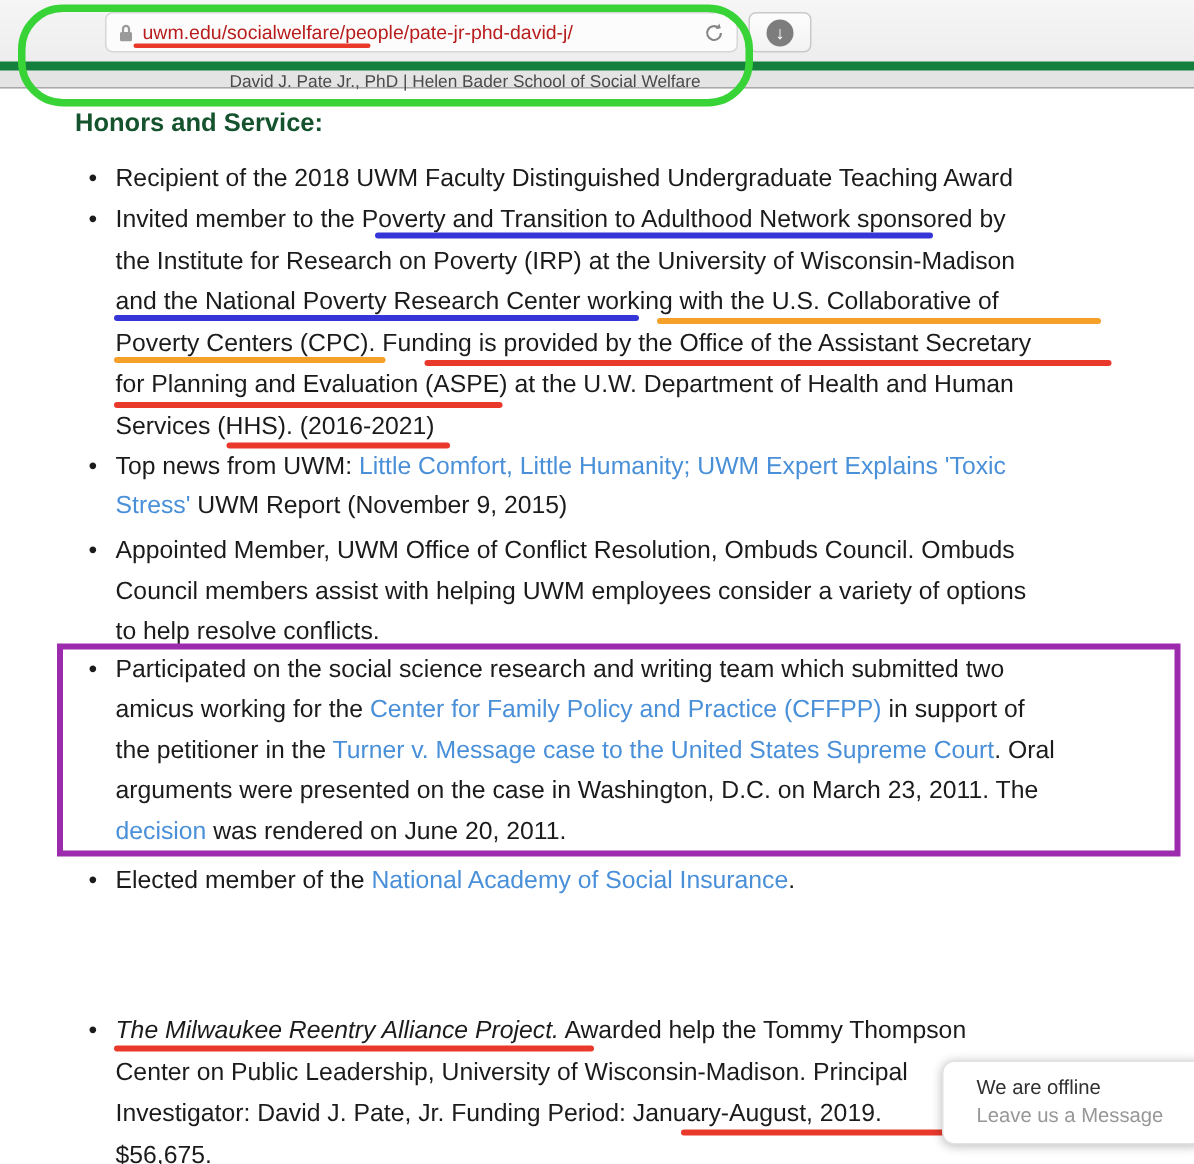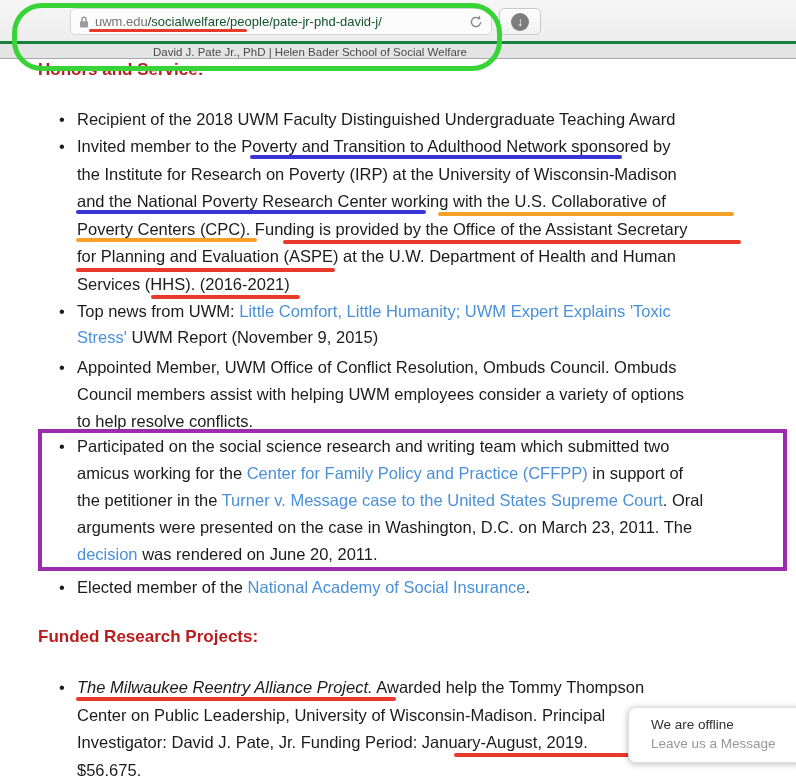--- a/index.html
+++ b/index.html
@@ -7,37 +7,37 @@
   .stage{position:relative;width:796px;height:776px;overflow:hidden;}
 
   
   .chrome{position:absolute;left:0;top:0;width:796px;height:41px;
           background:linear-gradient(#f6f6f6,#ededed);z-index:20;}
   .url-field{position:absolute;left:70px;top:8px;width:422px;height:27px;background:#fcfcfc;
              border:1px solid #d6d6d6;border-radius:5px;box-sizing:border-box;
              display:flex;align-items:center;}
   .lock{display:inline-flex;margin-left:7px;margin-right:5px;}
   .url-text{font-size:13px;white-space:nowrap;overflow:hidden;}
-  .url-domain{color:#737373;}
-  .url-path{color:#14532d;}
+  .url-domain{color:#b91c1c;}
+  .url-path{color:#b91c1c;}
   .reload{position:absolute;right:6px;top:4px;display:inline-flex;}
   .dl-btn{position:absolute;left:499px;top:8px;width:42px;height:27px;border:1px solid #c9c9c9;
           border-radius:5px;background:linear-gradient(#fdfdfd,#f2f2f2);box-sizing:border-box;
           display:flex;align-items:center;justify-content:center;}
   .dl-circle{width:18px;height:18px;border-radius:50%;background:#7d7d7d;color:#fff;
              display:flex;align-items:center;justify-content:center;font-size:12px;font-weight:bold;line-height:1;}
   .dl-circle::after{content:"\2193";}
   .tab-bar{position:absolute;left:0;top:41px;width:796px;height:18px;background:#e4e4e4;
-           border-top:3px solid #15803d;border-bottom:1px solid #a9a9a9;box-sizing:border-box;z-index:20;}
+           border-top:6px solid #15803d;border-bottom:1px solid #a9a9a9;box-sizing:border-box;z-index:20;}
   .tab-title{position:absolute;left:150px;top:2px;width:320px;text-align:center;
              font-size:11.5px;color:#4a4a4a;white-space:nowrap;}
 
   
   .content{position:absolute;left:0;top:0;width:796px;height:776px;background:#fff;z-index:1;}
-  .heading{position:absolute;left:38px;margin:0;font-size:17px;font-weight:700;color:#b91c1c;}
+  .heading{position:absolute;left:38px;margin:12px;font-size:17px;font-weight:700;color:#14532d;}
   .line{position:absolute;left:77px;width:700px;font-size:16.5px;color:#1b1b1b;white-space:nowrap;}
   .dot{position:absolute;left:-18px;top:0;color:#1b1b1b;}
   .seg-link{color:#4a90d9;}
   .seg-i{font-style:italic;}
 
   
   .ann{position:absolute;z-index:5;pointer-events:none;}
   .ann-line{height:4px;border-radius:2px;}
   .ann-box{background:transparent;border-style:solid;}
   .ann-ellipse{left:12px;top:3px;width:480px;height:58px;border-width:5px;border-radius:30px;z-index:50;}
@@ -108,21 +108,20 @@
         <div class="line" style="top: 464px;"><span>amicus working for the </span><span class="seg-link">Center for Family Policy and Practice (CFFPP)</span><span> in support of</span></div>
         <div class="line" style="top: 491px;"><span>the petitioner in the </span><span class="seg-link">Turner v. Message case to the United States Supreme Court</span><span>. Oral</span></div>
         <div class="line" style="top: 518px;"><span>arguments were presented on the case in Washington, D.C. on March 23, 2011. The</span></div>
         <div class="line" style="top: 545px;"><span class="seg-link">decision</span><span> was rendered on June 20, 2011.</span></div>
         <div class="line" style="top: 578px;"><span class="dot">•</span><span>Elected member of the </span><span class="seg-link">National Academy of Social Insurance</span><span>.</span></div>
         <div class="line" style="top: 678px;"><span class="dot">•</span><span class="seg-i">The Milwaukee Reentry Alliance Project.</span><span> Awarded help the Tommy Thompson</span></div>
         <div class="line" style="top: 706px;"><span>Center on Public Leadership, University of Wisconsin-Madison. Principal</span></div>
         <div class="line" style="top: 733px;"><span>Investigator: David J. Pate, Jr. Funding Period: January-August, 2019.</span></div>
         <div class="line" style="top: 761px;"><span>$56,675.</span></div>
       </div>
-    <h3 class="heading" style="top:627px">Funded Research Projects:</h3>
   </div>
 
   <div class="ann ann-box ann-ellipse" style="border-color: rgb(55, 211, 55);"></div>
   <div class="ann ann-line ann-url" style="background: rgb(232, 57, 43);"></div>
   <div class="ann ann-line ann-blue1" style="background: rgb(54, 54, 216);"></div>
   <div class="ann ann-line ann-blue2" style="background: rgb(54, 54, 216);"></div>
   <div class="ann ann-line ann-orange1" style="background: rgb(245, 160, 40);"></div>
   <div class="ann ann-line ann-orange2" style="background: rgb(245, 160, 40);"></div>
   <div class="ann ann-line ann-red1" style="background: rgb(232, 57, 43);"></div>
   <div class="ann ann-line ann-red2" style="background: rgb(232, 57, 43);"></div>

